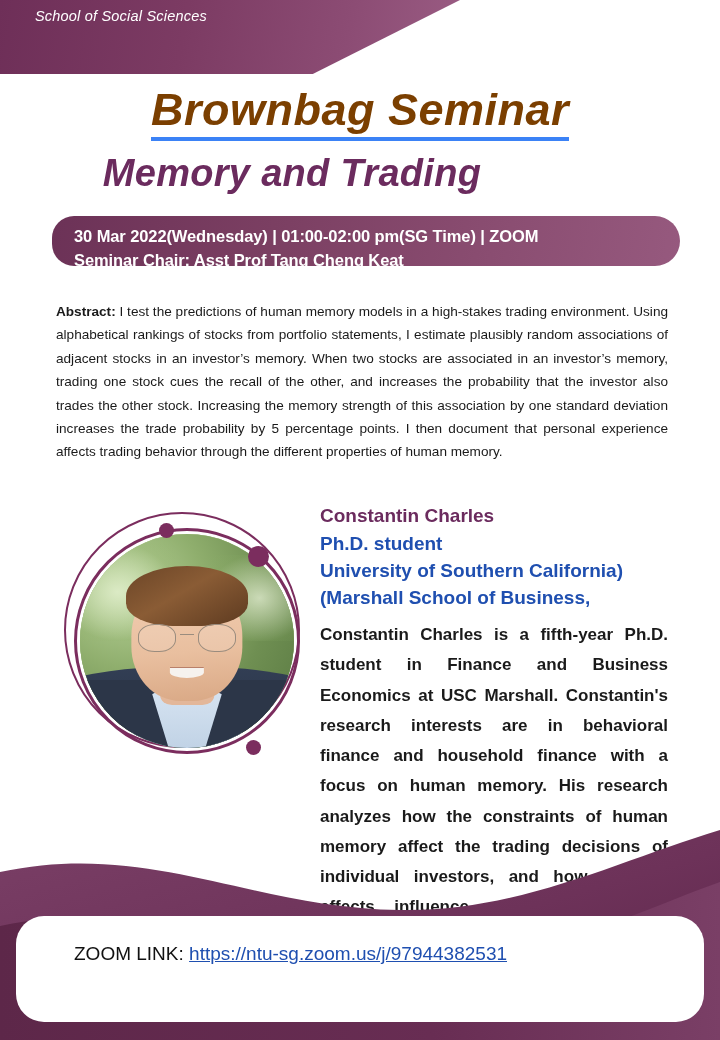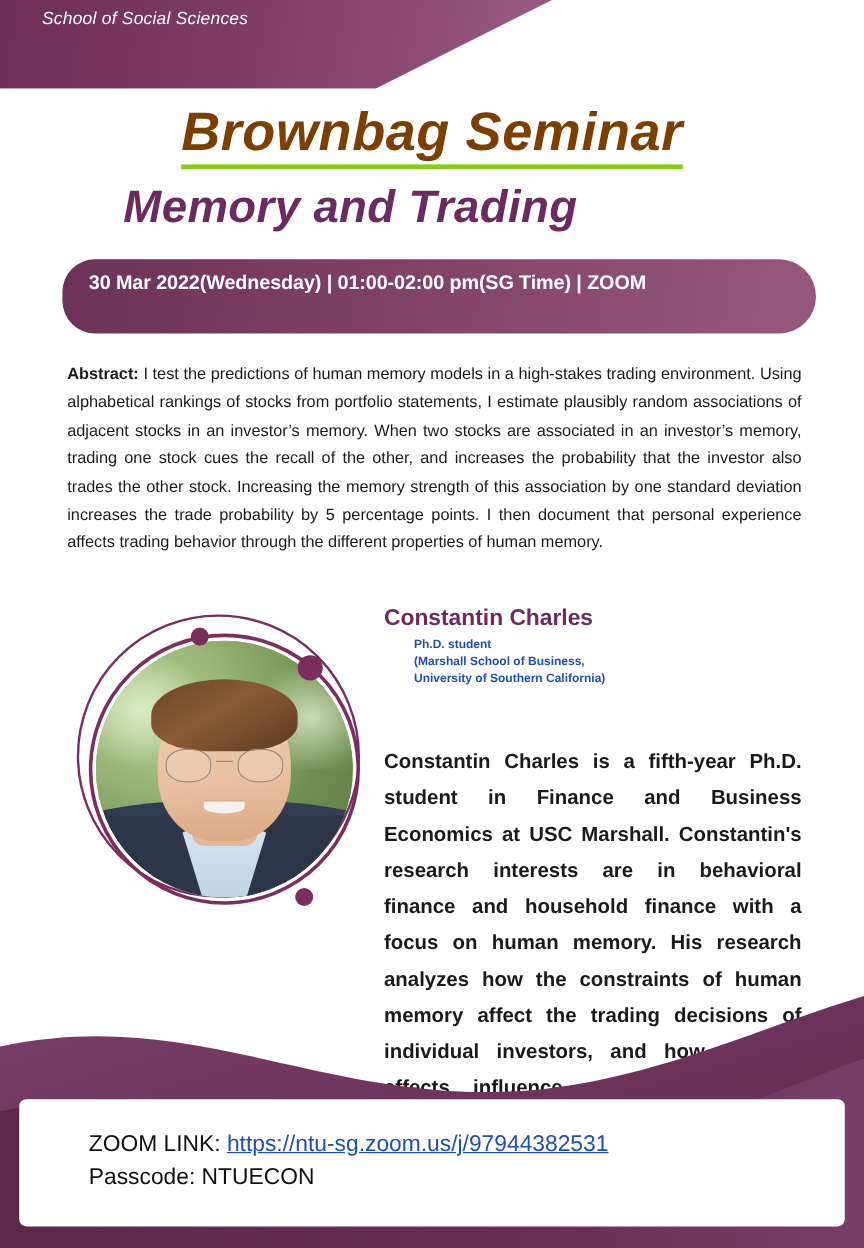--- a/index.html
+++ b/index.html
@@ -47,21 +47,21 @@
     top: 84px;
     width: 720px;
     text-align: center;
     font-size: 45px;
     font-weight: bold;
     font-style: italic;
     color: #7B3F00;
     letter-spacing: 0.5px;
   }
   .title-main span {
-    border-bottom: 4px solid #84cc16;
+    border-bottom: 4px solid #3b82f6;
     padding-bottom: 2px;
   }
   .title-sub {
     position: absolute;
     left: 0;
     top: 152px;
     width: 584px;
     text-align: center;
     font-size: 38px;
     font-weight: bold;
@@ -69,21 +69,21 @@
     color: #6B2B5E;
     letter-spacing: 0.3px;
   }
 
   
   .date-banner {
     position: absolute;
     left: 52px;
     top: 216px;
     width: 628px;
-    height: 62px;
+    height: 50px;
     background: linear-gradient(100deg, #6c3257 0%, #7b3f62 35%, #8a4d71 70%, #96597e 100%);
     border-radius: 30px 34px 34px 30px;
     box-sizing: border-box;
     padding: 9px 0 0 22px;
     color: #ffffff;
     font-size: 16.5px;
     font-weight: bold;
     line-height: 1.45;
     letter-spacing: -0.1px;
   }
@@ -244,25 +244,24 @@
     left: 320px;
     top: 505px;
     font-size: 19px;
     font-weight: bold;
     color: #6B2B5E;
   }
   .speaker-aff {
     position: absolute;
     left: 320px;
     top: 531px;
-    font-size: 10px;
+    font-size: 19px;
     font-weight: bold;
     color: #1F4FB0;
     line-height: 1.42;
-    margin-left: 25px;
   }
   .speaker-bio {
     position: absolute;
     left: 320px;
     top: 620px;
     width: 348px;
     font-size: 17px;
     line-height: 1.78;
     color: #1a1a1a;
     text-align: justify;
@@ -279,21 +278,21 @@
   .wave-wrap svg { display: block; width: 720px; height: 210px; }
 
   
   .footer-card {
     position: absolute;
     left: 16px;
     bottom: 18px;
     width: 688px;
     height: 106px;
     background: #ffffff;
-    border-radius: 6px;
+    border-radius: 28px;
     z-index: 3;
     box-sizing: border-box;
     padding: 24px 0 0 58px;
     font-size: 19px;
     line-height: 1.45;
     color: #111111;
   }
   .footer-card a {
     color: #1F4FB0;
     text-decoration: underline;
@@ -307,20 +306,21 @@
   <div>School of Social Sciences</div>
 </div>
 
 <div class="title-main">
   <span>Brownbag Seminar</span>
 </div>
 <div class="title-sub">Memory and Trading</div>
 
 <div class="date-banner">
   <div>30 Mar 2022(Wednesday) | 01:00-02:00 pm(SG Time) | ZOOM</div>
+  <div>Seminar Chair: Asst Prof Tang Cheng Keat</div>
 </div>
 
 <div class="abstract">
   <b>Abstract:</b>
   <span>I test the predictions of human memory models in a high-stakes trading environment. Using alphabetical rankings of stocks from portfolio statements, I estimate plausibly random associations of adjacent stocks in an investor’s memory. When two stocks are associated in an investor’s memory, trading one stock cues the recall of the other, and increases the probability that the investor also trades the other stock. Increasing the memory strength of this association by one standard deviation increases the trade probability by 5 percentage points. I then document that personal experience affects trading behavior through the different properties of human memory.</span>
 </div>
 
 <div class="photo-area">
   <div class="ring-outer"></div>
   <div class="ring-inner"></div>
@@ -341,22 +341,22 @@
     <div class="mouth"></div>
   </div>
   <div class="dot dot-top"></div>
   <div class="dot dot-right"></div>
   <div class="dot dot-br"></div>
 </div>
 
 <div class="speaker-name">Constantin Charles</div>
 <div class="speaker-aff">
   <div>Ph.D. student</div>
+  <div>University of Southern California)</div>
   <div>(Marshall  School of Business,</div>
-  <div>University of Southern California)</div>
 </div>
 <div class="speaker-bio">Constantin Charles is a fifth-year Ph.D. student in Finance and Business Economics at USC Marshall. Constantin's research interests are in behavioral finance and household finance with a focus on human memory. His research analyzes how the constraints of human memory affect the trading decisions of individual investors, and how memory effects influence pricing in financial markets. In further experimental work, he and his coauthors conduct tests of agents’ expectation formation and how these expectations are translated into asset prices.</div>
 
 <div class="wave-wrap">
   <svg viewBox="0 0 720 210" preserveAspectRatio="none">
     <defs>
       <linearGradient id="wg1" x1="0" y1="0" x2="1" y2="1">
         <stop offset="0%" stop-color="#7a3f66"></stop>
         <stop offset="55%" stop-color="#6d3259"></stop>
         <stop offset="100%" stop-color="#5c2649"></stop>
@@ -370,17 +370,13 @@
     <path d="M0,42 C150,10 250,78 400,80 C520,82 620,30 720,0 L720,210 L0,210 Z" fill="url(#wg1)"></path>
     <path d="M0,96 C160,62 260,126 420,126 C560,126 640,80 720,52 L720,210 L0,210 Z" fill="url(#wg2)"></path>
   </svg>
 </div>
 
 <div class="footer-card">
   <div>
     <span>ZOOM LINK:</span>
     <a href="#">https://ntu-sg.zoom.us/j/97944382531</a>
   </div>
-  <div>
-    <span>Passcode:</span>
-    <span>NTUECON</span>
-  </div>
 </div>
 
 </body></html>

